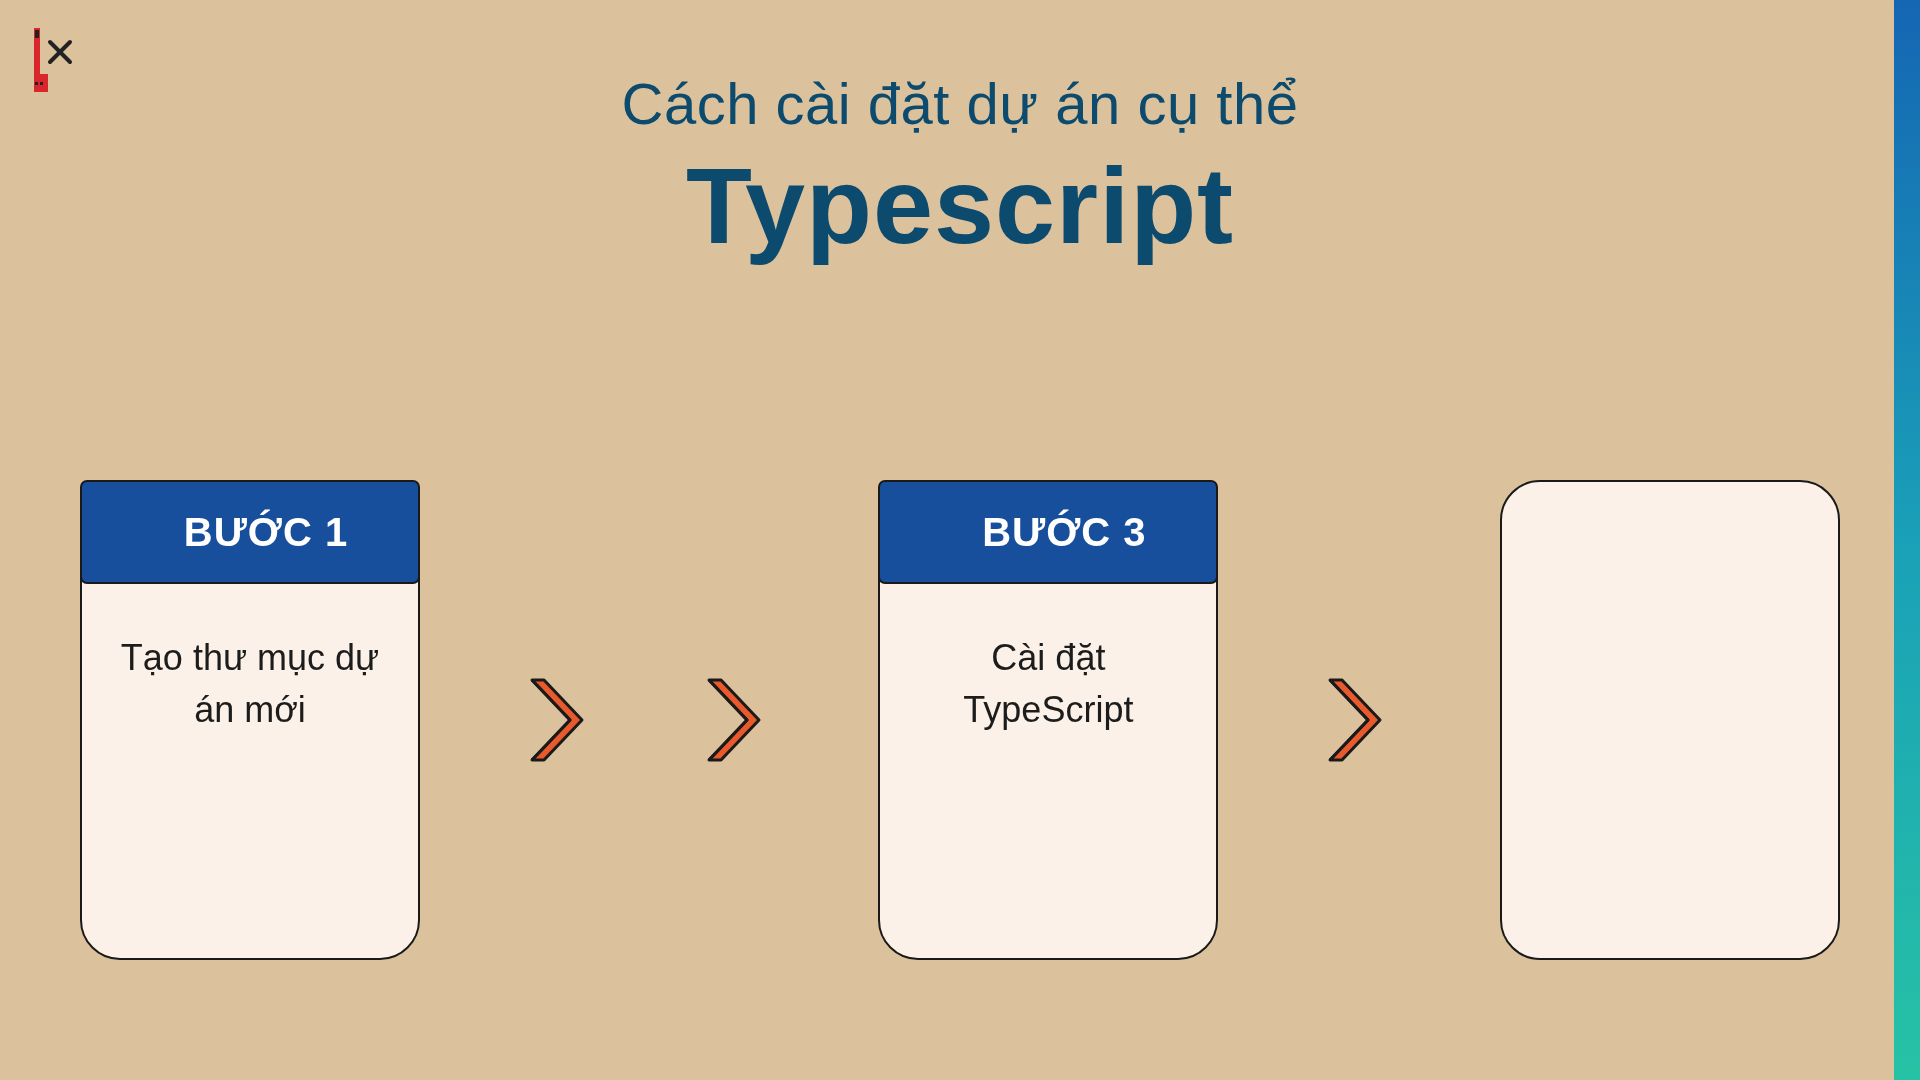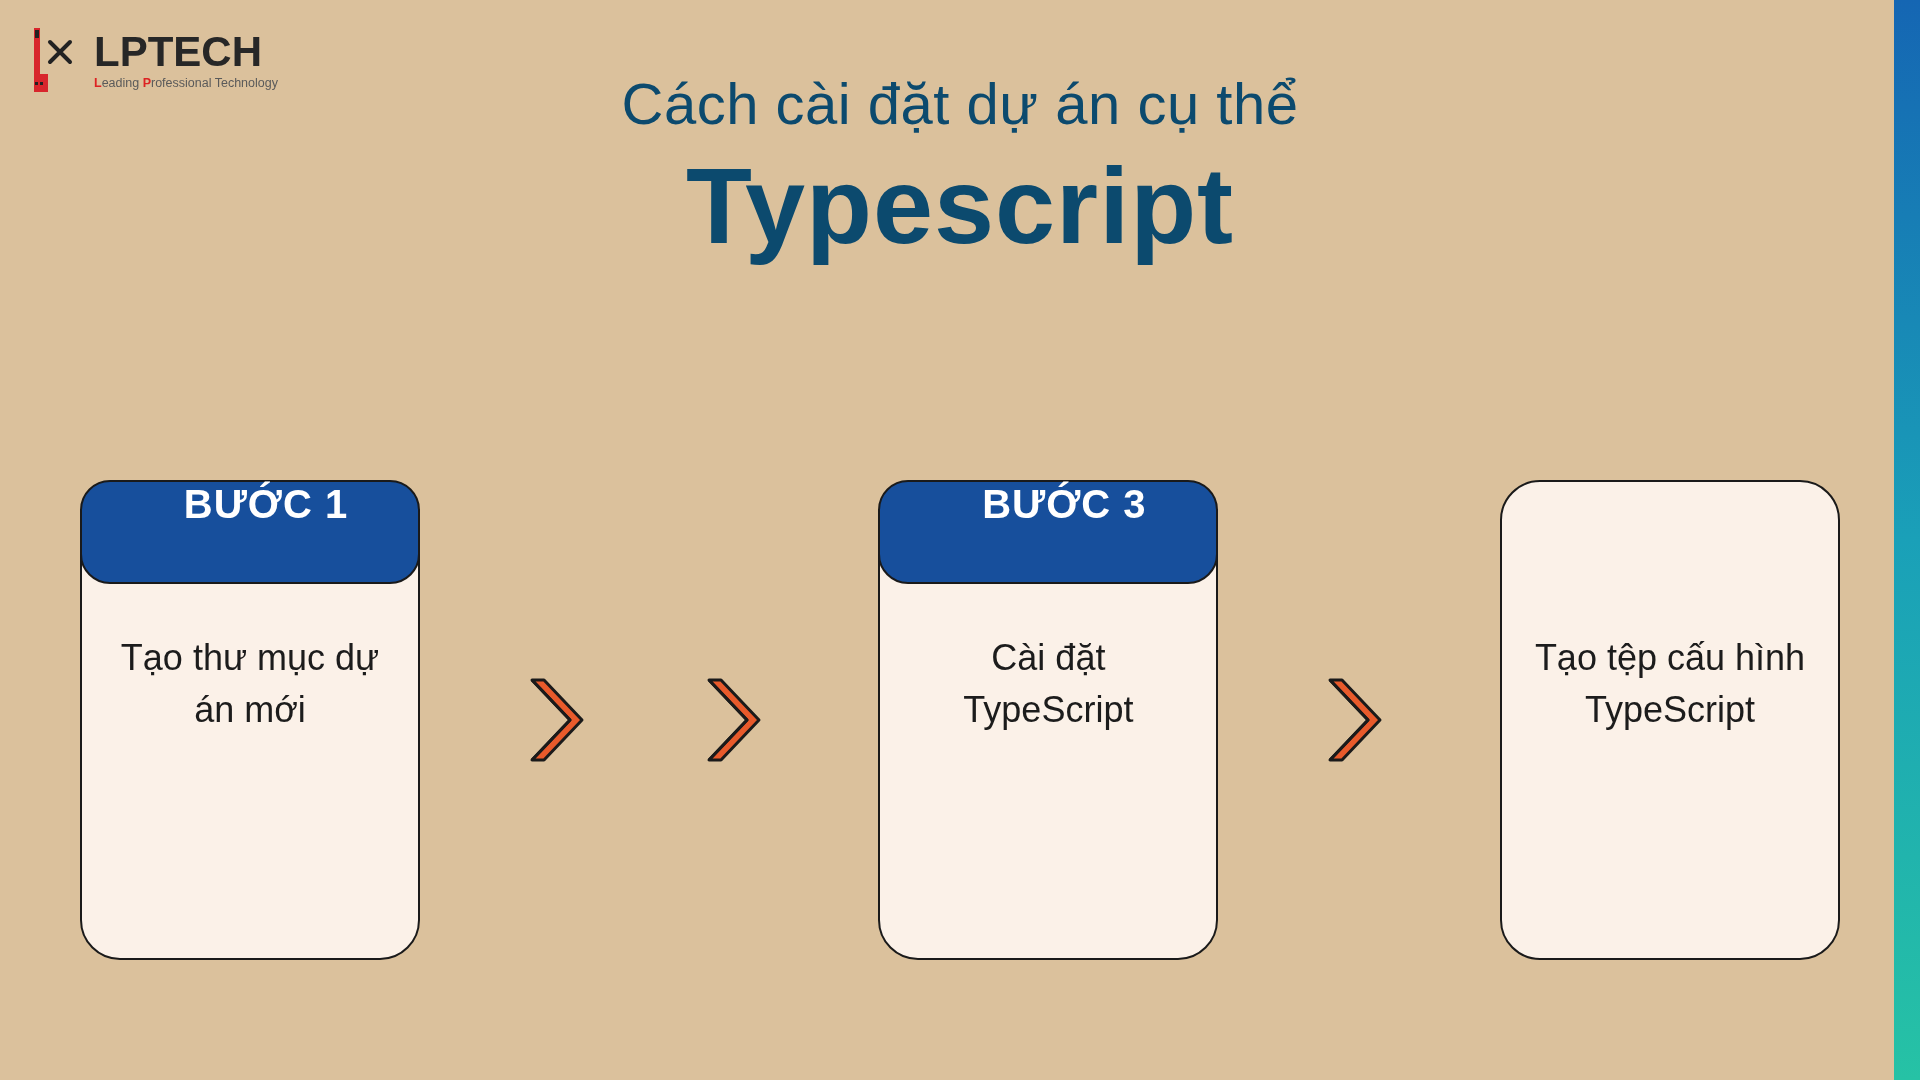--- a/index.html
+++ b/index.html
@@ -66,25 +66,25 @@
     display: flex;
     flex-direction: column;
     align-items: center;
   }
   .card .pill {
     position: absolute;
     top: -2px; left: -2px; right: -2px;
     height: 104px;
     background: #174f9c;
     border: 2px solid #1a1a1a;
-    border-radius: 30px;
+    border-radius: 7px;
     color: #fff;
     font-weight: 700;
     font-size: 40px;
-    display: flex; align-items: flex-start; justify-content: center;
+    display: flex; align-items: center; justify-content: center;
     letter-spacing: 1px;
     padding-left: 32px;
   }
   .card .body {
     margin-top: 150px;
     flex: 1;
     display: flex; align-items: flex-start; justify-content: center;
     padding: 0 28px 40px 28px;
   }
   .card .body-text {
@@ -108,26 +108,20 @@
 
 <div class="logo">
   <span class="logo-mark">
     <svg width="58" height="72" viewBox="0 0 58 72">
       <path d="M8 4 L8 68 L22 68 L22 50 L14 50 L14 4 Z" fill="#d8262c"></path>
       <rect x="9" y="6" width="4" height="8" fill="#222"></rect>
       <rect x="9" y="58" width="3" height="3" fill="#222"></rect>
       <rect x="14" y="58" width="3" height="3" fill="#222"></rect>
       <path d="M24 18 L34 28 L24 38 M44 18 L34 28 L44 38" stroke="#222" stroke-width="4" fill="none" stroke-linecap="round" stroke-linejoin="round"></path>
     </svg>
-  </span>
-  <span class="logo-text">
-    <span class="logo-main"><span class="lp">LPTECH</span></span>
-    <span class="logo-sub">
-      <span class="l">L</span><span>eading </span><span class="p">P</span><span>rofessional Technology</span>
-    </span>
   </span>
 </div>
 
 <div class="heading">
   <div class="title-line">Cách cài đặt dự án cụ thể</div>
   <div class="title-big">Typescript</div>
 </div>
 
 <div class="steps">
 
@@ -165,18 +159,15 @@
   </div>
 
   <div class="arrow">
     <svg width="70" height="96" viewBox="0 0 70 96">
       <path d="M6 8 L44 48 L6 88 L18 88 L56 48 L18 8 Z" fill="#e85a2b" stroke="#1a1a1a" stroke-width="3" stroke-linejoin="round"></path>
       <path d="M6 8 L44 48 L6 88" fill="none" stroke="#1a1a1a" stroke-width="3" stroke-linejoin="round"></path>
     </svg>
   </div>
 
   <div class="card">
-    <div class="body">
-        <div class="body-text">Tạo tệp cấu hình TypeScript</div>
-      </div>
   </div>
 
 </div>
 
 </body></html>

